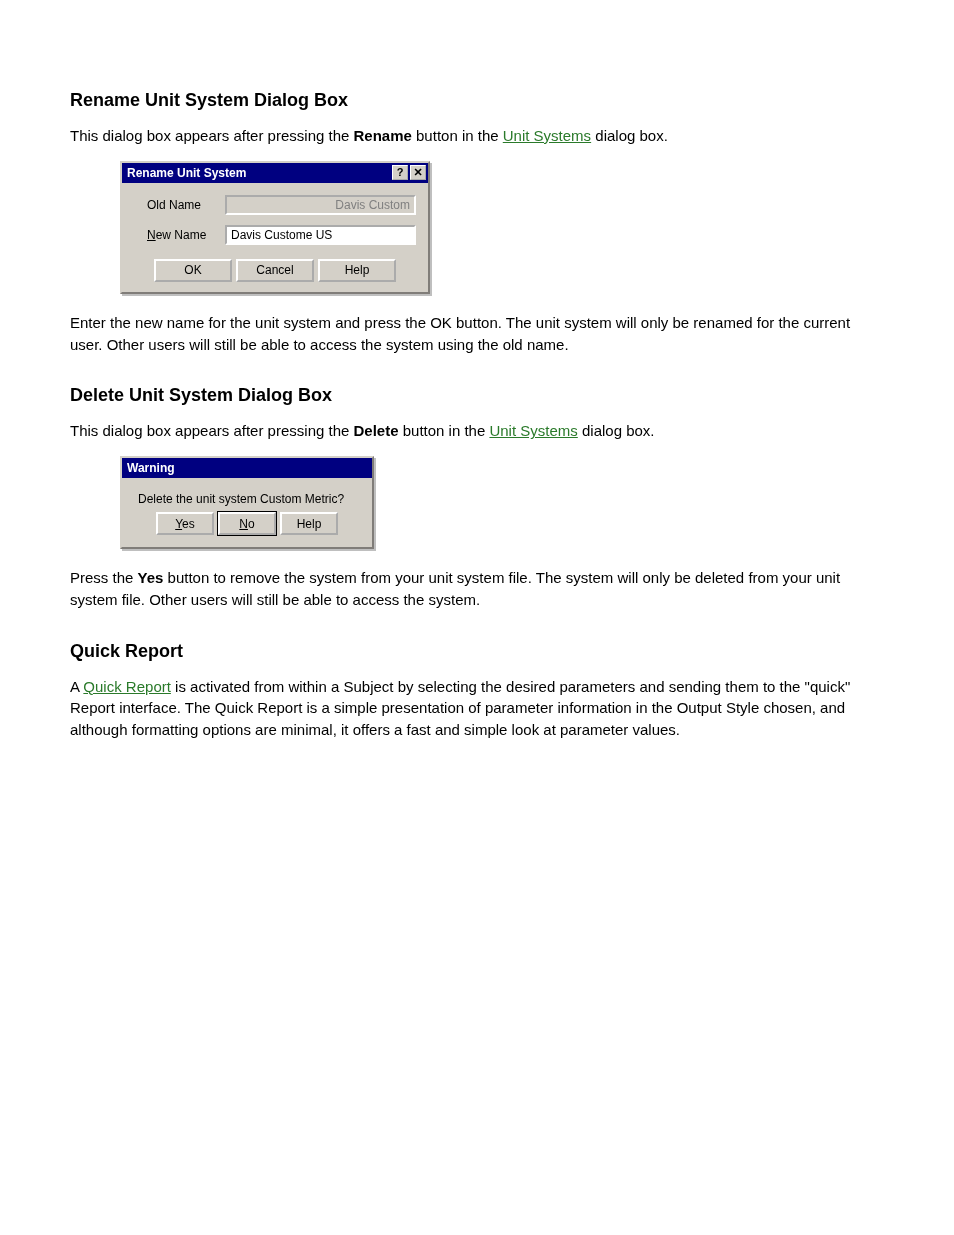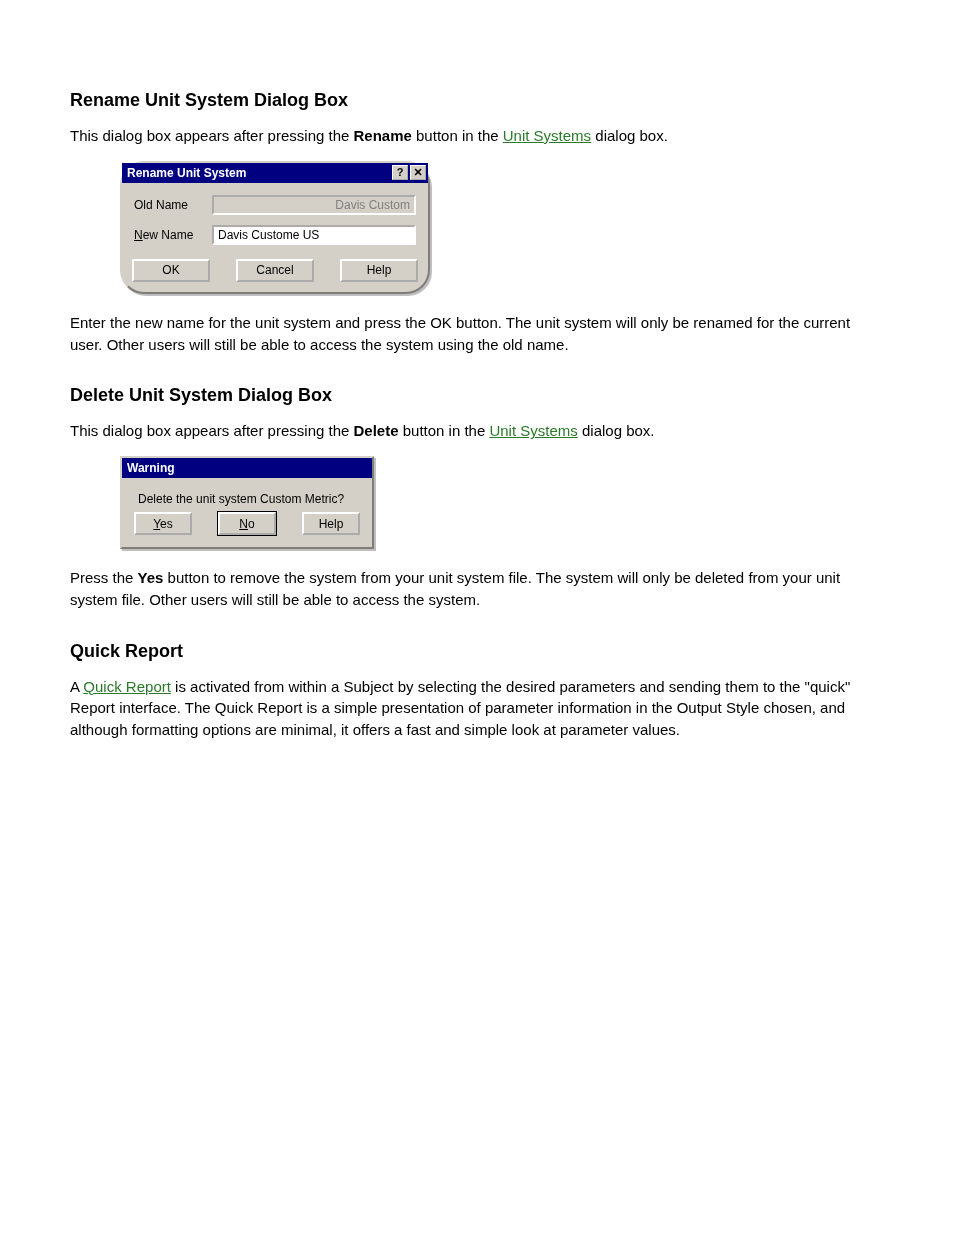--- a/index.html
+++ b/index.html
@@ -90,38 +90,39 @@
     padding: 12px 12px 10px 12px;
   }
   .form-row {
     display: flex;
     align-items: center;
     margin-bottom: 10px;
   }
   .form-label {
     width: 78px;
     font-size: 12px;
+    margin-left: 13px;
   }
   .text-input {
     flex: 1;
     height: 20px;
     border: 2px inset #fff;
     background: #ffffff;
     font-family: inherit;
     font-size: 12px;
     padding: 0 4px;
   }
   .text-input[disabled] {
     background: #d4d0c8;
     color: #808080;
     text-align: right;
   }
   .btn-row {
     display: flex;
-    gap: 26px;
+    gap: 4px;
     justify-content: center;
     padding-top: 4px;
   }
   .win-btn {
     min-width: 78px;
     height: 23px;
     border: 2px outset #ffffff;
     background: #d4d0c8;
     font-family: inherit;
     font-size: 12px;
@@ -148,21 +149,21 @@
 <body>
 
 <div class="page">
 
   <div class="section-heading">Rename Unit System Dialog Box</div>
 
   <p class="body-text">
     <span>This dialog box appears after pressing the </span><b>Rename</b><span> button in the </span><span class="link">Unit Systems</span><span> dialog box.</span>
   </p>
 
-  <div class="dialog" style="width:310px;border-radius:24px;">
+  <div class="dialog" style="width:310px;">
     <div class="titlebar">
       <span>Rename Unit System</span>
       <div class="titlebar-buttons">
         <div class="tb-btn">
             <span>?</span>
           </div>
         <div class="tb-btn">
             <span>✕</span>
           </div>
       </div>

